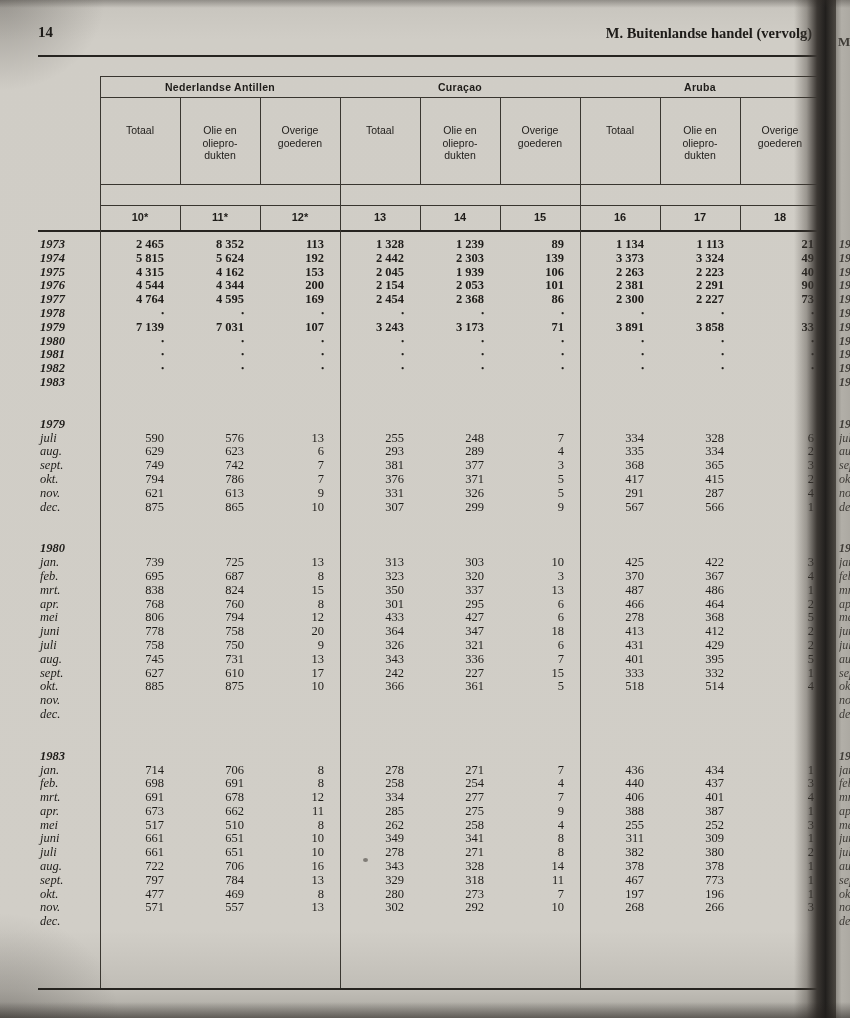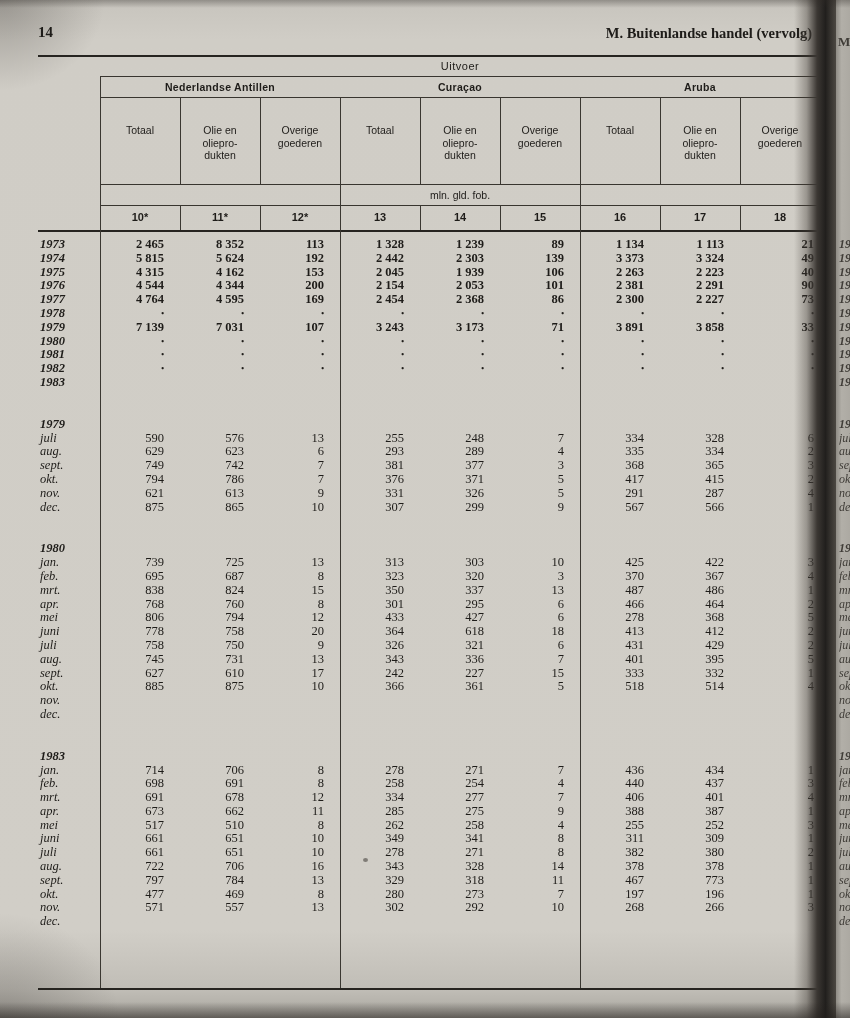--- a/index.html
+++ b/index.html
@@ -60,21 +60,20 @@
 </style>
 </head>
 <body>
 
 <div class="sheet">
   <div class="pagenum">14</div>
   <div class="pagetitle">M. Buitenlandse handel (vervolg)</div>
 
   <div class="table-area">
     <div class="hrule heavy" style="top:3px"></div>
-    <div class="uitvoer">Uitvoer</div>
     <div class="hrule inset" style="top:24px"></div>
     <div class="group-row">
         <div class="group-cell">Nederlandse Antillen</div>
         <div class="group-cell">Curaçao</div>
         <div class="group-cell">Aruba</div>
       </div>
     <div class="hrule inset" style="top:45px"></div>
     <div class="colhead-row">
         <div class="colhead">Totaal</div>
         <div class="colhead">Olie en
@@ -89,21 +88,20 @@
         <div class="colhead">Overige
 goederen</div>
         <div class="colhead">Totaal</div>
         <div class="colhead">Olie en
 oliepro-
 dukten</div>
         <div class="colhead">Overige
 goederen</div>
       </div>
     <div class="hrule inset" style="top:132px"></div>
-    <div class="unit">mln. gld. fob.</div>
     <div class="hrule inset" style="top:153px"></div>
     <div class="colnum-row">
         <div class="colnum">10*</div>
         <div class="colnum">11*</div>
         <div class="colnum">12*</div>
         <div class="colnum">13</div>
         <div class="colnum">14</div>
         <div class="colnum">15</div>
         <div class="colnum">16</div>
         <div class="colnum">17</div>
@@ -385,21 +383,21 @@
             <div class="cell">278</div>
             <div class="cell">368</div>
             <div class="cell">5</div>
           </div>
           <div class="row">
             <div class="label month">juni</div>
             <div class="cell">778</div>
             <div class="cell">758</div>
             <div class="cell">20</div>
             <div class="cell">364</div>
-            <div class="cell">618</div>
+            <div class="cell">347</div>
             <div class="cell">18</div>
             <div class="cell">413</div>
             <div class="cell">412</div>
             <div class="cell">2</div>
           </div>
           <div class="row">
             <div class="label month">juli</div>
             <div class="cell">758</div>
             <div class="cell">750</div>
             <div class="cell">9</div>

